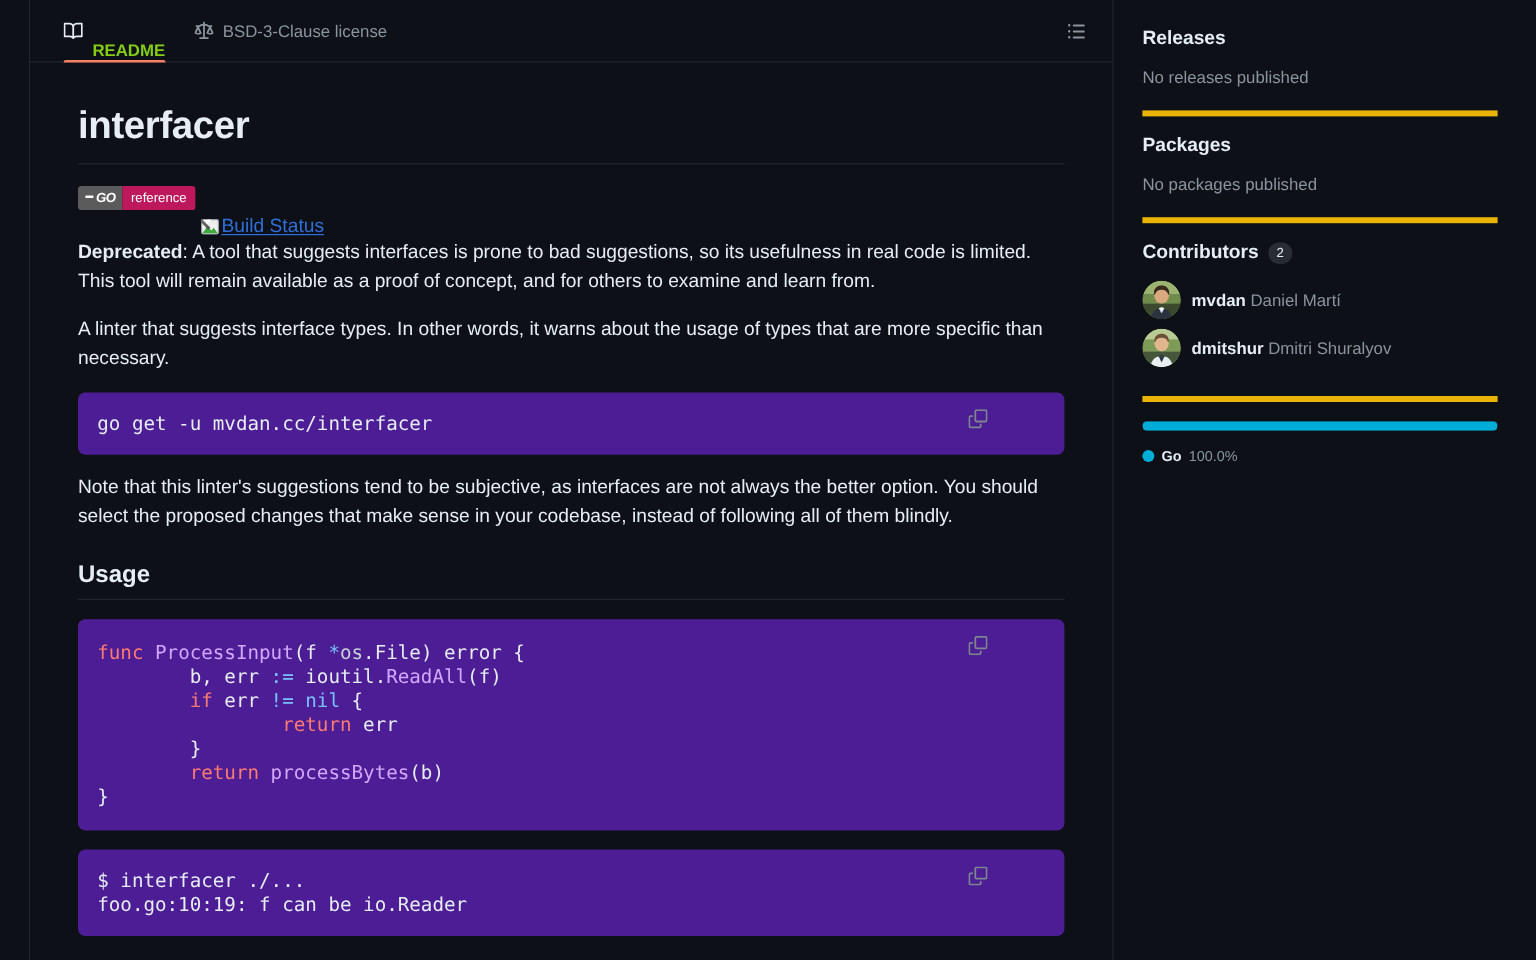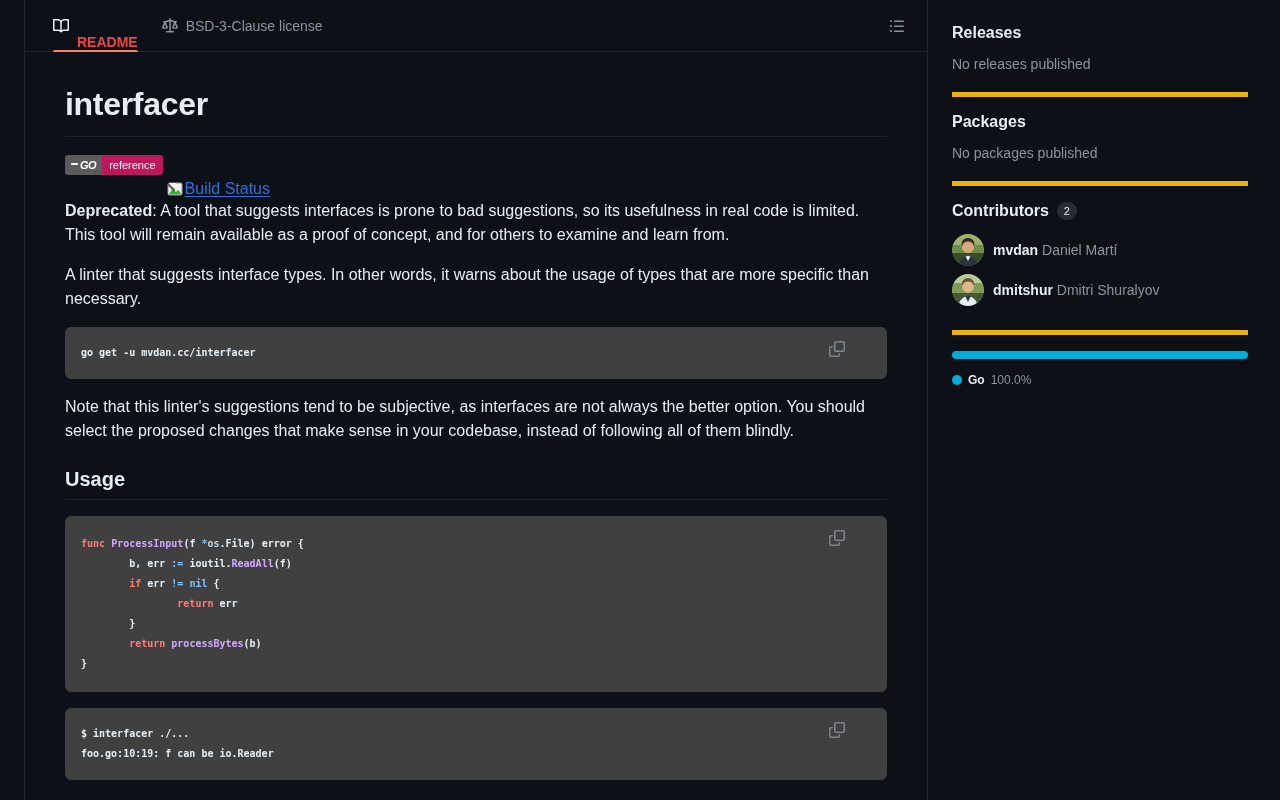--- a/index.html
+++ b/index.html
@@ -49,21 +49,21 @@
     padding: 0 12px;
     position: relative;
     cursor: pointer;
   }
   .tab-label {
     font-size: 14px;
     color: #8b949e;
     white-space: nowrap;
   }
   .tab.active .tab-label {
-    color: #ef4444;
+    color: #84cc16;
     font-weight: 600;
     margin-top: 32px;
   }
   .tab.active::after {
     content: "";
     position: absolute;
     left: 12px;
     right: 12px;
     bottom: 0;
     height: 2px;
@@ -187,31 +187,30 @@
     padding-bottom: 7px;
     border-bottom: 1px solid #21262d;
     margin-top: 24px;
     margin-bottom: 16px;
     line-height: 1.25;
   }
 
   
   .codeblock {
     position: relative;
-    background: #404040;
+    background: #4c1d95;
     border-radius: 6px;
     padding: 16px;
     margin-bottom: 16px;
     font-family: "DejaVu Sans Mono", monospace;
-    font-size: 10px;
+    font-size: 16px;
     line-height: 20px;
     color: #e6edf3;
     overflow: hidden;
     white-space: pre;
-    font-weight: bold;
   }
   .codeblock.pad-v { padding-top: 18px; padding-bottom: 18px; }
   .copy-btn {
     position: absolute;
     top: 8px;
     right: 8px;
     width: 28px; height: 28px;
     display: flex;
     align-items: center;
     justify-content: center;

